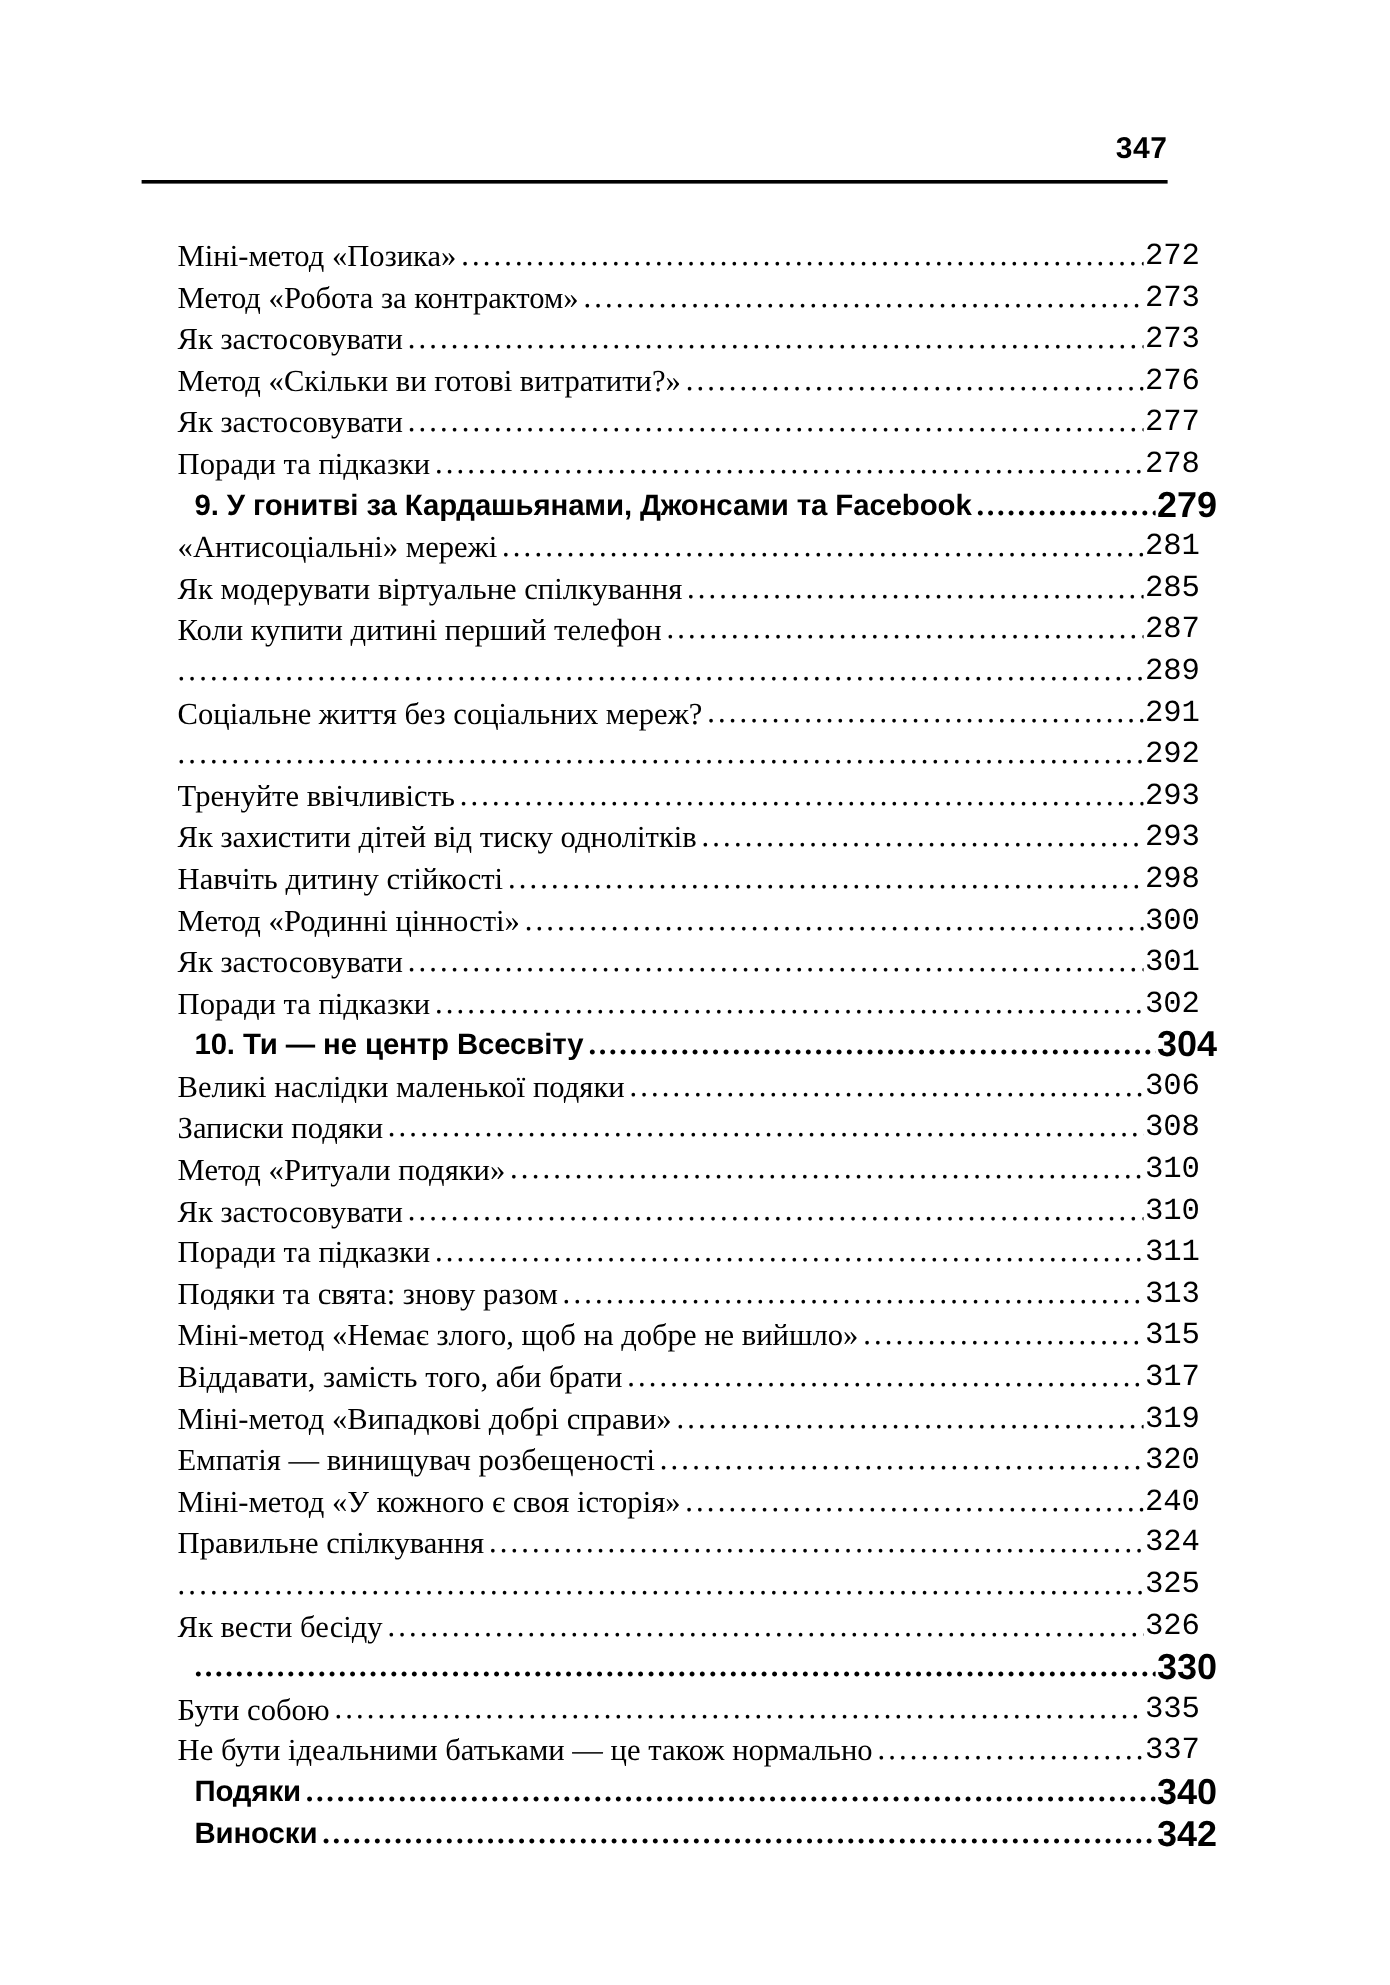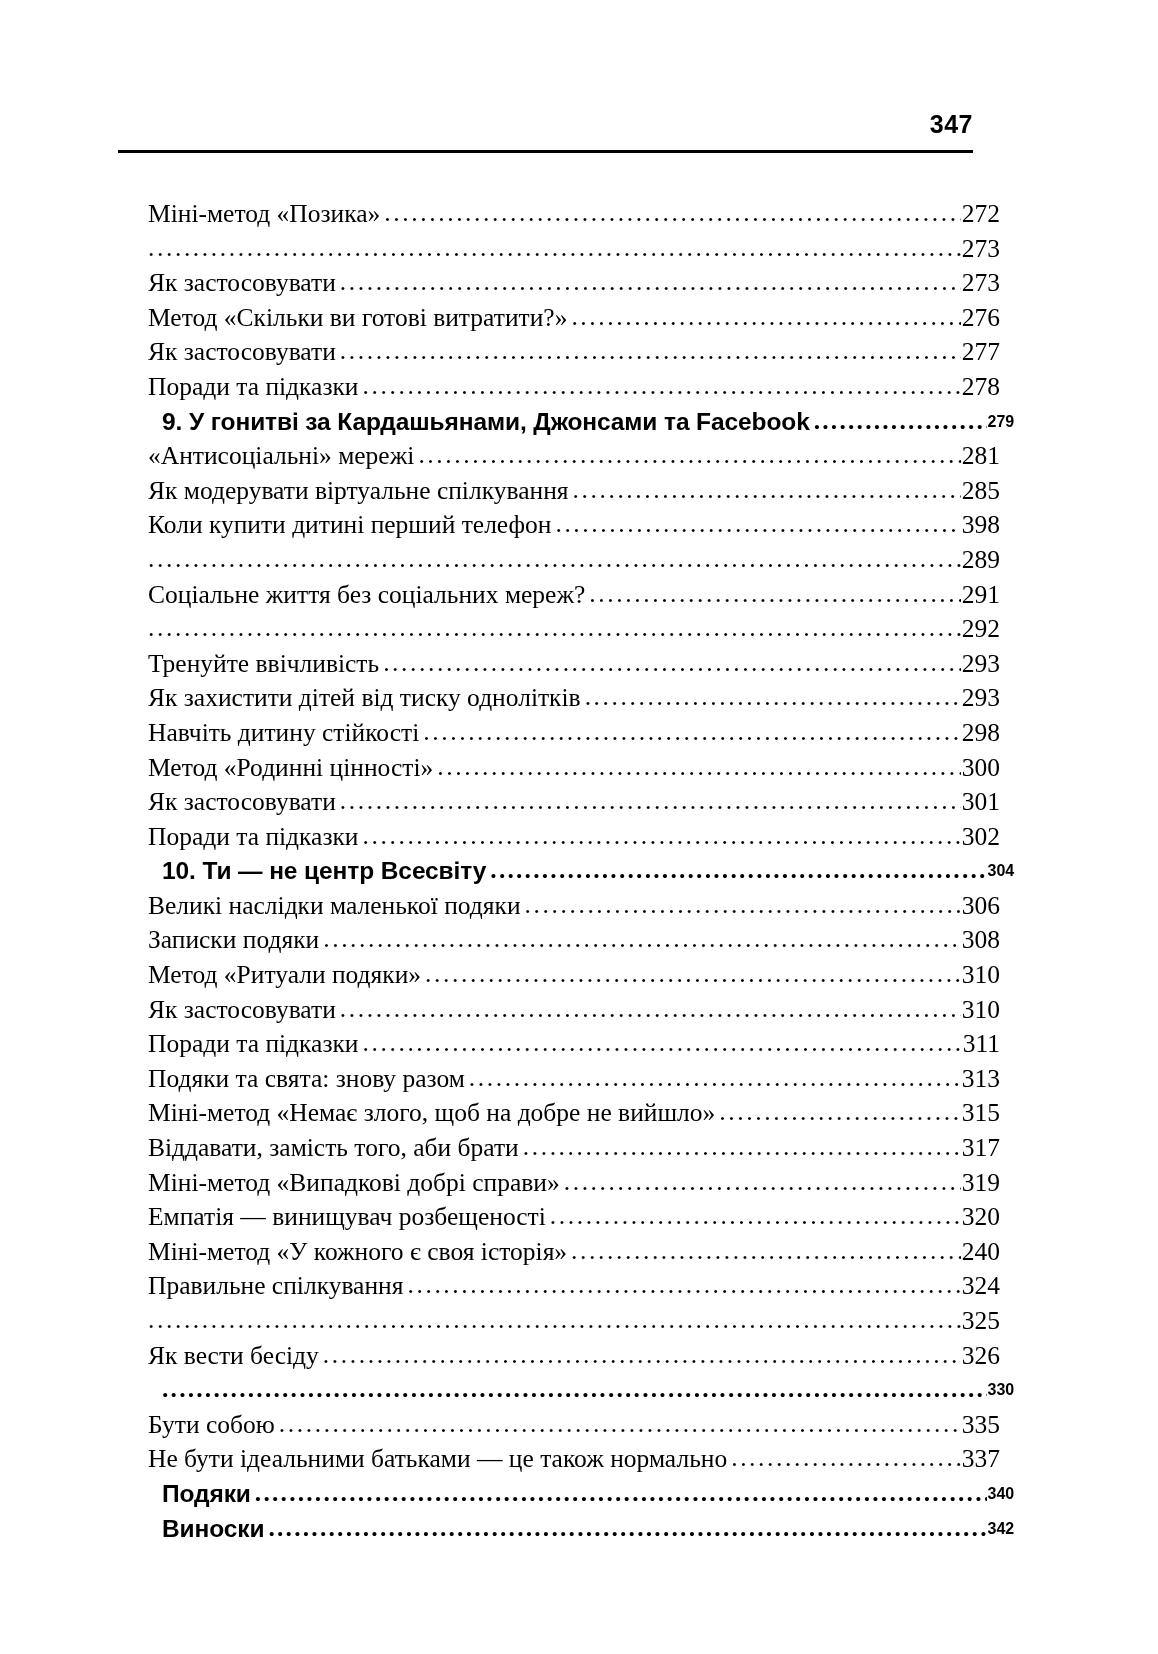--- a/index.html
+++ b/index.html
@@ -70,20 +70,21 @@
     white-space: nowrap;
     letter-spacing: 2.6px;
     font-size: 25.5px;
     position: relative;
     top: -1px;
   }
   .toc-row .pageno {
     flex: 0 0 auto;
     text-align: right;
     padding-left: 1px;
+    font-family: Liberation Mono, monospace;
   }
   
   .lvl-entry {
     padding-left: 30px;
   }
   .lvl-entry .label,
   .lvl-entry .pageno {
     font-weight: normal;
   }
   
@@ -96,40 +97,41 @@
     font-family: "Liberation Sans", "DejaVu Sans", sans-serif;
     font-weight: bold;
     font-size: 24.5px;
     letter-spacing: -0.1px;
   }
   .lvl-chapter .dots {
     font-weight: bold;
     letter-spacing: 2.2px;
   }
   .lvl-chapter .pageno {
-    font-size: 16px;
+    font-size: 30px;
   }
 </style>
 </head>
 <body>
 
 <div class="page">
 
   <div class="header">
     <div class="folio">347</div>
     <div class="rule"></div>
   </div>
 
   <div class="toc" id="toc-list">
       <div class="toc-row lvl-entry">
         <span class="label">Міні-метод «Позика»</span>
         <span class="dots">...........................................................................................................................................</span>
         <span class="pageno">272</span>
       </div>
       <div class="toc-row lvl-entry">
+        <span class="label">Метод «Робота за контрактом»</span>
         <span class="dots">...........................................................................................................................................</span>
         <span class="pageno">273</span>
       </div>
       <div class="toc-row lvl-entry">
         <span class="label">Як застосовувати</span>
         <span class="dots">...........................................................................................................................................</span>
         <span class="pageno">273</span>
       </div>
       <div class="toc-row lvl-entry">
         <span class="label">Метод «Скільки ви готові витратити?»</span>
@@ -157,21 +159,21 @@
         <span class="pageno">281</span>
       </div>
       <div class="toc-row lvl-entry">
         <span class="label">Як модерувати віртуальне спілкування</span>
         <span class="dots">...........................................................................................................................................</span>
         <span class="pageno">285</span>
       </div>
       <div class="toc-row lvl-entry">
         <span class="label">Коли купити дитині перший телефон</span>
         <span class="dots">...........................................................................................................................................</span>
-        <span class="pageno">398</span>
+        <span class="pageno">287</span>
       </div>
       <div class="toc-row lvl-entry">
         <span class="dots">...........................................................................................................................................</span>
         <span class="pageno">289</span>
       </div>
       <div class="toc-row lvl-entry">
         <span class="label">Соціальне життя без соціальних мереж?</span>
         <span class="dots">...........................................................................................................................................</span>
         <span class="pageno">291</span>
       </div>

